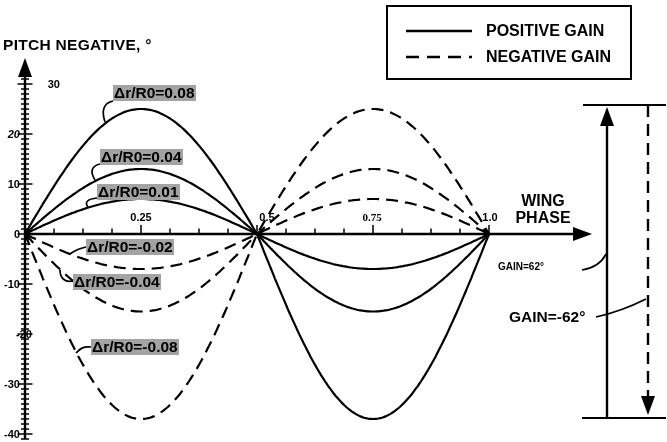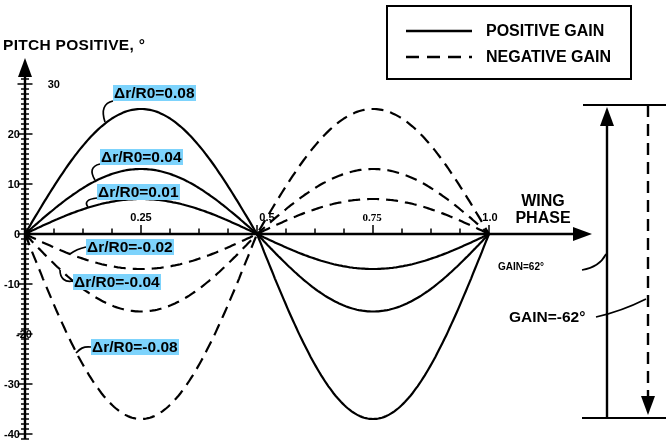--- a/index.html
+++ b/index.html
@@ -3,21 +3,21 @@
 <meta charset="utf-8">
 <style>
   html,body{margin:0;padding:0;background:#fff;}
   body{
     width:667px;height:442px;position:relative;overflow:hidden;
     font-family:"Liberation Sans", sans-serif;color:#000;
   }
   .abs{position:absolute;}
   .lbl{position:absolute;font-weight:bold;white-space:nowrap;line-height:1;}
   #chart-title{left:3px;top:37px;font-size:15.5px;letter-spacing:.3px;}
-  .curve-label{font-size:15.5px;background:#7dd3fc;padding:0 1px;}
+  .curve-label{font-size:15.5px;background:#a3a3a3;padding:0 1px;}
   #curve-label-0{left:113px;top:85px;}
   #curve-label-1{left:100px;top:149px;}
   #curve-label-2{left:97px;top:184px;}
   #curve-label-3{left:86px;top:239px;}
   #curve-label-4{left:73px;top:274px;}
   #curve-label-5{left:91px;top:339px;}
   #wing-phase-label{left:503px;top:192px;width:80px;text-align:center;font-size:16px;font-weight:bold;line-height:17px;position:absolute;}
   #gain-pos-label{left:498px;top:262px;font-size:10px;}
   #gain-neg-label{left:509px;top:309px;font-size:15.5px;}
   #legend-box{
@@ -152,21 +152,21 @@
     <path d="M582,270 C594,268 602,262 606,254" class="leader"></path>
     <path d="M596,317 C614,313 630,307 646,299" class="leader"></path>
     <line x1="583" y1="105" x2="666" y2="105" class="ax2"></line>
     <line x1="582" y1="418" x2="666" y2="418" class="ax2"></line>
     <line x1="607" y1="124" x2="607" y2="418" class="ax"></line>
     <polygon points="607,107 600,126 614,126" class="solidfill"></polygon>
     <line x1="648" y1="105" x2="648" y2="397" class="ax dashed"></line>
     <polygon points="648,415 641,396 655,396" class="solidfill"></polygon>
   </svg>
 
-<div class="lbl" id="chart-title">PITCH POSITIVE, °</div>
+<div class="lbl" id="chart-title">PITCH NEGATIVE, °</div>
 
 <div id="legend-box">
   <div class="legend-row">
     <svg class="legend-swatch" viewBox="0 0 68 6">
       <line x1="1" y1="3" x2="67" y2="3" stroke="#000" stroke-width="2.6"></line>
     </svg>
     <span class="legend-text">POSITIVE GAIN</span>
   </div>
   <div class="legend-row">
     <svg class="legend-swatch" viewBox="0 0 68 6">
@@ -186,21 +186,21 @@
 <div id="wing-phase-label">
   <span>WING</span><br>
   <span>PHASE</span>
 </div>
 
 <div class="lbl" id="gain-pos-label">GAIN=62°</div>
 <div class="lbl" id="gain-neg-label">GAIN=-62°</div>
 
 <div id="tick-layer">
     <div class="tick-label ytick" style="top: 79px; margin-left: 40px;">30</div>
-    <div class="tick-label ytick" style="top: 129px;">20</div>
+    <div class="tick-label ytick" style="top: 129px; font-style: italic;">20</div>
     <div class="tick-label ytick" style="top: 179px;">10</div>
     <div class="tick-label ytick" style="top: 229px;">0</div>
     <div class="tick-label ytick" style="top: 279px;">-10</div>
     <div class="tick-label ytick" style="top: 329px; padding-left: 12px;">-20</div>
     <div class="tick-label ytick" style="top: 379px;">-30</div>
     <div class="tick-label ytick" style="top: 429px;">-40</div>
     <div class="tick-label xtick" style="left: 121px; top: 212px; width: 40px;">0.25</div>
     <div class="tick-label xtick" style="left: 247px; top: 212px; width: 40px;">0.5</div>
     <div class="tick-label xtick" style="left: 352px; top: 212px; width: 40px; font-family: Liberation Serif, serif;">0.75</div>
     <div class="tick-label xtick" style="left: 470px; top: 212px; width: 40px;">1.0</div>

